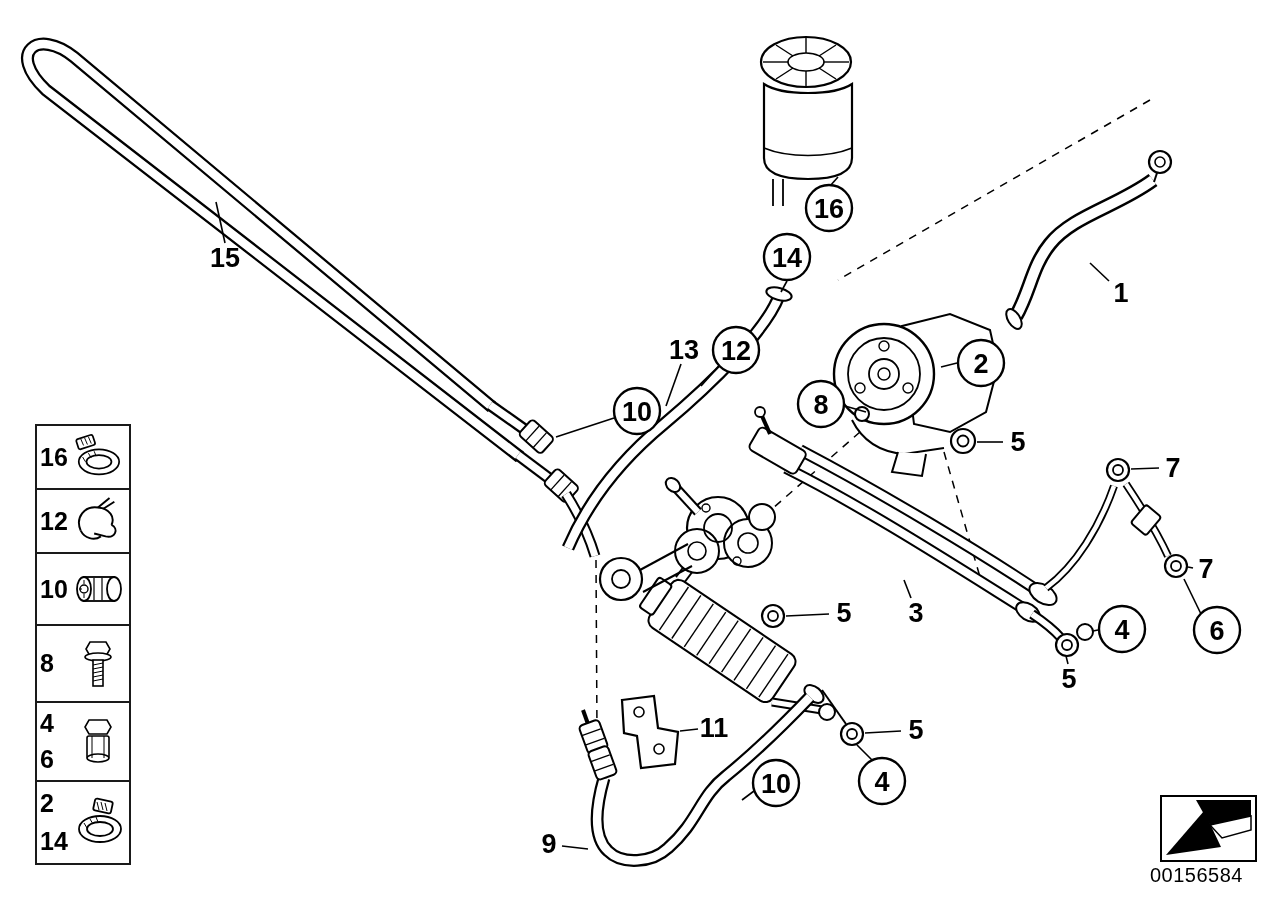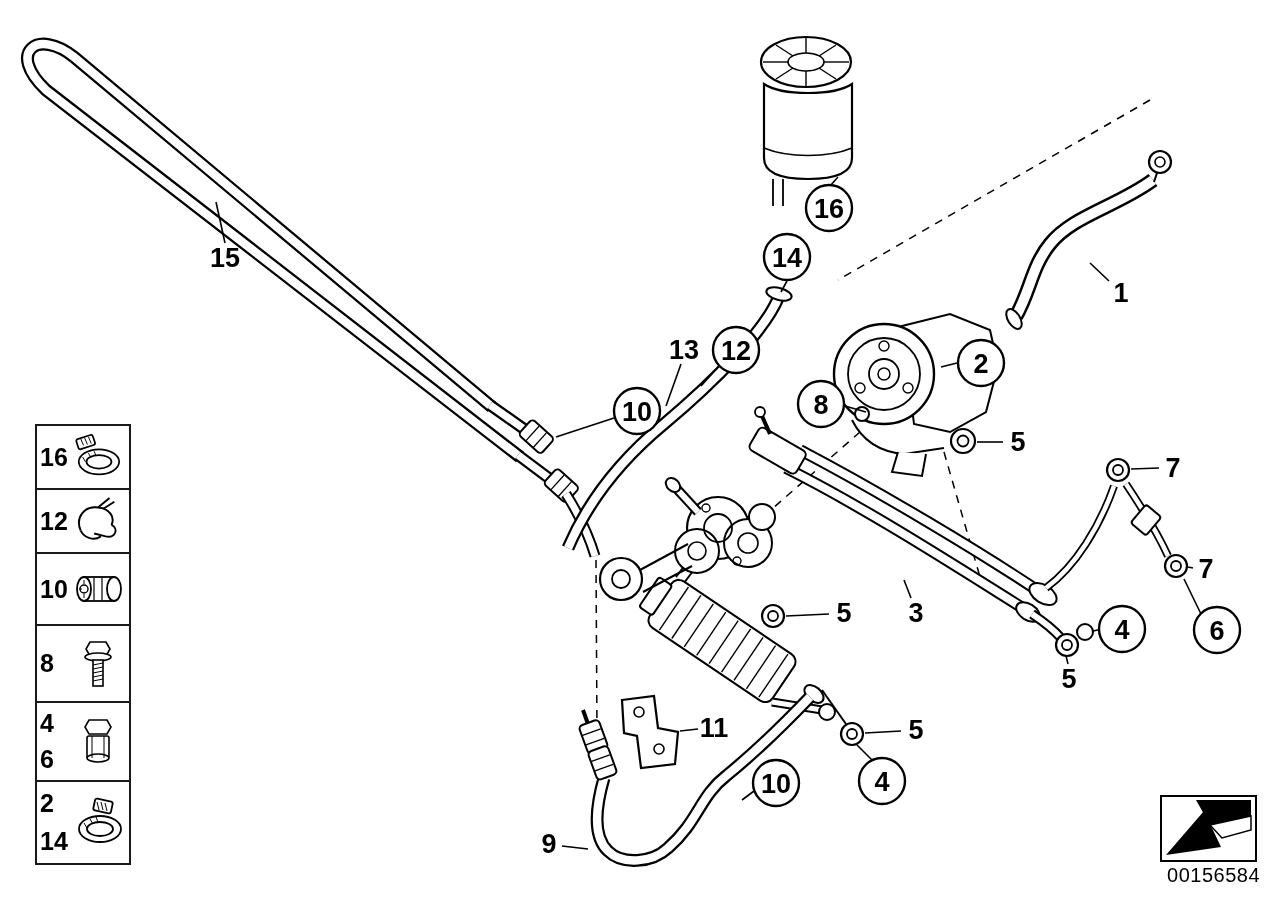--- a/index.html
+++ b/index.html
@@ -12,21 +12,21 @@
   .dash{stroke:#000;stroke-width:1.5;stroke-dasharray:8 7;fill:none}
   .leader{stroke:#000;stroke-width:1.6}
   .co-circle{fill:#fff;stroke:#000;stroke-width:2.4}
   .co-text{font-family:"Liberation Sans",sans-serif;font-size:27px;font-weight:bold;text-anchor:middle;fill:#000}
   .legend{position:absolute;left:35px;top:424px;width:96px}
   .legend-row{box-sizing:border-box;border:2px solid #1a1a1a;margin-top:-2px;background:#fff;display:flex;align-items:stretch;padding:2px 3px;gap:2px}
   .legend-row:first-child{margin-top:0}
   .legend-nums{display:flex;flex-direction:column;justify-content:space-around;font-weight:bold;font-size:25px;color:#000;min-width:28px}
   .legend-icon{flex:1;align-self:center}
   .footer-box{position:absolute;left:1160px;top:795px;width:97px;height:67px;box-sizing:border-box;border:2px solid #000;background:#fff}
-  .diagram-number{position:absolute;left:1150px;top:864px;width:110px;text-align:right;font-size:20px;color:#000;letter-spacing:.5px}
+  .diagram-number{position:absolute;left:1150px;top:864px;width:110px;text-align:left;font-size:20px;color:#000;letter-spacing:.5px}
 </style>
 </head>
 <body>
 
 <div id="stage">
 
 <svg id="drawing" width="1288" height="910" viewBox="0 0 1288 910">
 
   <g>
     <path class="dash" d="M 1150 100 L 838 280"></path>

